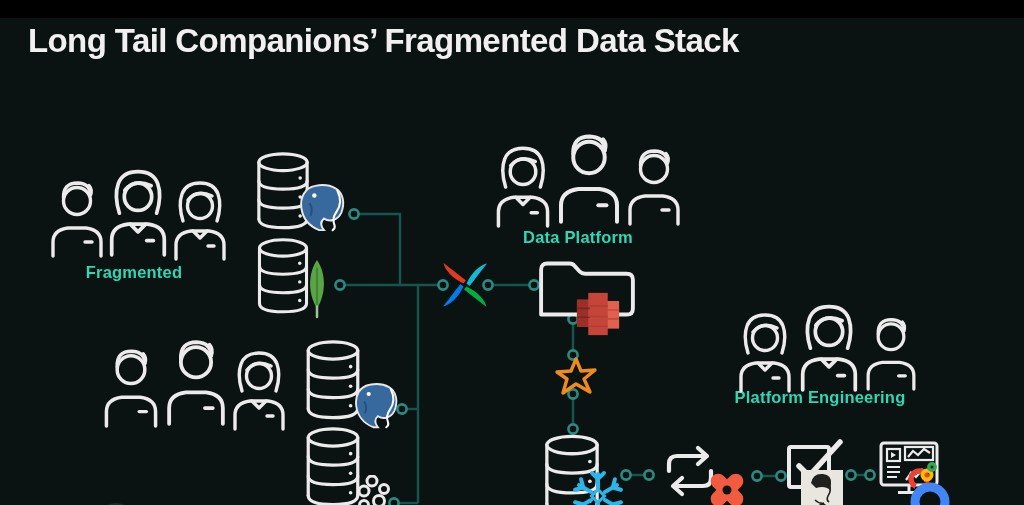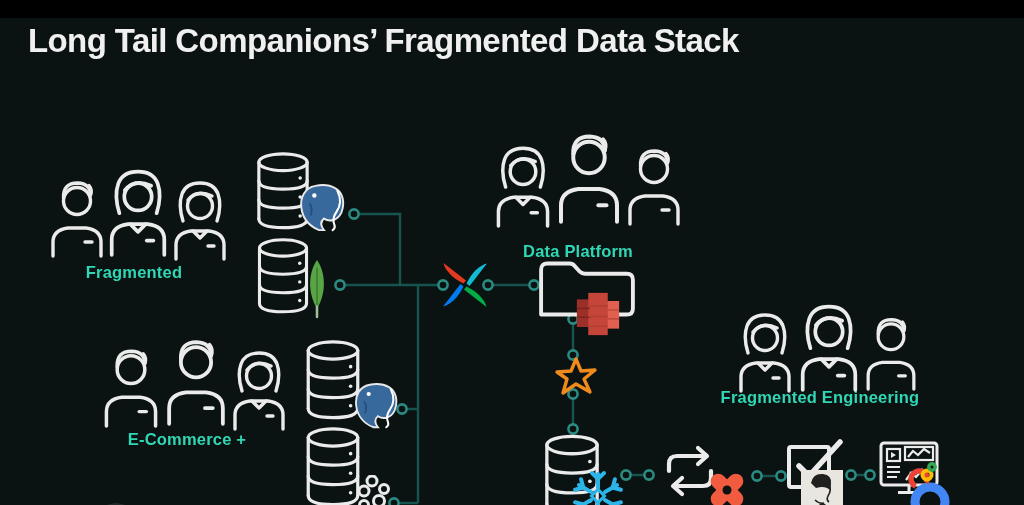--- a/index.html
+++ b/index.html
@@ -251,21 +251,20 @@
   <svg class="ic" style="left:97px;top:324px;width:68px;height:86px">
       <use href="#sym-man"></use>
     </svg>
   <svg class="ic" style="left:159px;top:314px;width:74px;height:94px">
       <use href="#sym-man"></use>
     </svg>
   <svg class="ic" style="left:226px;top:329px;width:66px;height:84px">
       <use href="#sym-woman"></use>
     </svg>
   <div class="lbl" style="left:187px;top:412px">
-    <span style="display:block">E-Commerce +</span>
   </div>
 
   <svg class="ic" style="left:304px;top:322px;width:58px;height:80px">
       <use href="#sym-db"></use>
     </svg>
   <svg class="ic" style="left:352px;top:364px;width:50px;height:48px">
       <use href="#sym-postgres"></use>
     </svg>
   <svg class="ic" style="left:304px;top:409px;width:58px;height:80px">
       <use href="#sym-db"></use>
@@ -276,21 +275,21 @@
 
   <svg class="ic" style="left:489px;top:124px;width:68px;height:86px">
       <use href="#sym-woman"></use>
     </svg>
   <svg class="ic" style="left:551px;top:108px;width:76px;height:98px">
       <use href="#sym-man"></use>
     </svg>
   <svg class="ic" style="left:621px;top:124px;width:66px;height:84px">
       <use href="#sym-man"></use>
     </svg>
-  <div class="lbl" style="left:578px;top:224px">Data Platform</div>
+  <div class="lbl" style="left:578px;top:210px">Data Platform</div>
 
   <svg class="ic" style="left:442px;top:244px;width:46px;height:46px">
       <use href="#sym-airflow"></use>
     </svg>
   <svg class="ic" style="left:536px;top:236px;width:102px;height:66px">
       <use href="#sym-folder"></use>
     </svg>
   <svg class="ic" style="left:572px;top:272px;width:52px;height:48px">
       <use href="#sym-redshift"></use>
     </svg>
@@ -306,21 +305,21 @@
 
   <svg class="ic" style="left:731px;top:291px;width:68px;height:84px">
       <use href="#sym-woman"></use>
     </svg>
   <svg class="ic" style="left:793px;top:282px;width:72px;height:92px">
       <use href="#sym-woman"></use>
     </svg>
   <svg class="ic" style="left:859px;top:293px;width:64px;height:80px">
       <use href="#sym-man"></use>
     </svg>
-  <div class="lbl" style="left:820px;top:370px">Fragmented Engineering</div>
+  <div class="lbl" style="left:820px;top:370px">Platform Engineering</div>
 
   <svg class="ic" style="left:660px;top:426px;width:60px;height:54px">
       <use href="#sym-sync"></use>
     </svg>
   <svg class="ic" style="left:703px;top:448px;width:48px;height:48px">
       <use href="#sym-dbt"></use>
     </svg>
   <svg class="ic" style="left:786px;top:420px;width:58px;height:52px">
       <use href="#sym-gecheck"></use>
     </svg>

